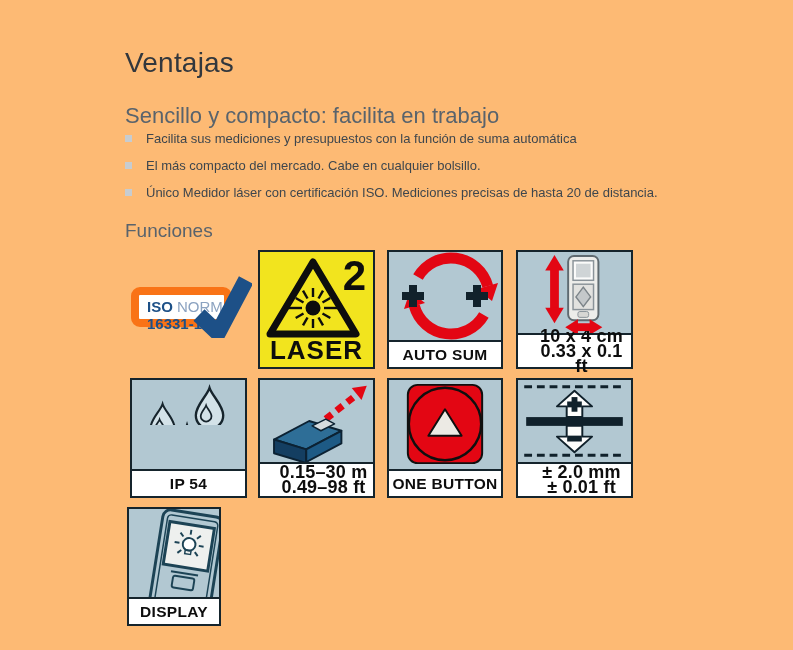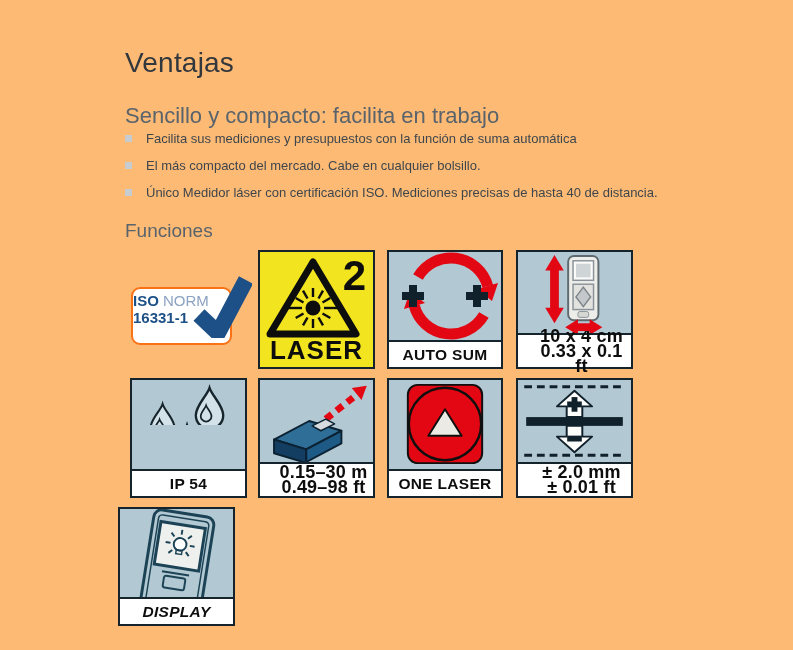--- a/index.html
+++ b/index.html
@@ -45,23 +45,23 @@
   .laser-class {
     position:absolute; top:0px; right:7px; font-size:42px; font-weight:bold; color:#0d0d0d;
   }
   .laser-label {
     position:absolute; bottom:1px; left:0; width:100%; text-align:center;
     font-size:26px; font-weight:bold; color:#0d0d0d; letter-spacing:1px;
   }
   
   .iso-wrap { position:absolute; left:130px; top:250px; width:120px; height:119px; }
   .iso-box {
-    position:absolute; left:1px; top:37px; width:101px; height:58px; box-sizing:border-box;
-    border:2px solid #f97316; border-radius:9px; background:#fff;
-    padding:3px 0 0 0; color:#1d5087; font-size:15px; line-height:17px; font-weight:bold;
+    position:absolute; left:1px; top:37px; width:101px; height:40px; box-sizing:border-box;
+    border:8px solid #f97316; border-radius:9px; background:#fff;
+    padding:3px 0 0 8px; color:#1d5087; font-size:15px; line-height:17px; font-weight:bold;
   }
   .iso-box .norm { color:#8ba2c0; font-weight:normal; }
   .iso-check { position:absolute; left:62px; top:22px; }
 </style>
 </head>
 <body>
 
 <div id="canvas">
 
   <div class="page-title">Ventajas</div>
@@ -71,21 +71,21 @@
     <div class="bullet-row">
       <span class="bullet-sq"></span>
       <span class="bullet-text">Facilita sus mediciones y presupuestos con la función de suma automática</span>
     </div>
     <div class="bullet-row">
       <span class="bullet-sq"></span>
       <span class="bullet-text">El más compacto del mercado. Cabe en cualquier bolsillo.</span>
     </div>
     <div class="bullet-row">
       <span class="bullet-sq"></span>
-      <span class="bullet-text">Único Medidor láser con certificación ISO. Mediciones precisas de hasta 40 de distancia.</span>
+      <span class="bullet-text">Único Medidor láser con certificación ISO. Mediciones precisas de hasta 20 de distancia.</span>
     </div>
   </div>
 
   <div class="functions-heading">Funciones</div>
 
   <div class="iso-wrap">
     <div class="iso-box">
       <div><span>ISO</span> <span class="norm">NORM</span></div>
       <div>16331-1</div>
     </div>
@@ -202,21 +202,21 @@
   </div>
 
   <div class="tile" style="left:387px; top:378px; width:116px; height:120px;">
     <div class="art">
       <svg width="112" height="89" viewBox="0 0 112 91">
         <rect x="18" y="5" width="76" height="80" rx="10" fill="#e30613" stroke="#0f0f0f" stroke-width="2"></rect>
         <circle cx="56" cy="45" r="37" fill="none" stroke="#0f0f0f" stroke-width="2.5"></circle>
         <polygon points="56,30 73,57 39,57" fill="#eceae4" stroke="#0f0f0f" stroke-width="2" stroke-linejoin="round"></polygon>
       </svg>
     </div>
-    <div class="band single">ONE LASER</div>
+    <div class="band single">ONE BUTTON</div>
   </div>
 
   <div class="tile" style="left:516px; top:378px; width:117px; height:120px;">
     <div class="art">
       <svg width="113" height="82" viewBox="0 0 113 84">
         <path d="M5 7 H108" stroke="#10212b" stroke-width="3" stroke-dasharray="8 5" fill="none"></path>
         <path d="M5 77 H108" stroke="#10212b" stroke-width="3" stroke-dasharray="8 5" fill="none"></path>
         <rect x="7" y="38" width="99" height="9" fill="#10212b"></rect>
         <polygon points="56.5,11 74.5,27 64.5,27 64.5,38 48.5,38 48.5,27 38.5,27" fill="#fdfdfc" stroke="#10212b" stroke-width="2" stroke-linejoin="round"></polygon>
         <rect x="49" y="22" width="15" height="6" fill="#10212b"></rect>
@@ -224,21 +224,21 @@
         <polygon points="56.5,74 74.5,58 64.5,58 64.5,47 48.5,47 48.5,58 38.5,58" fill="#fdfdfc" stroke="#10212b" stroke-width="2" stroke-linejoin="round"></polygon>
         <rect x="49" y="57" width="15" height="6" fill="#10212b"></rect>
       </svg>
     </div>
     <div class="band double">
       <div>± 2.0 mm</div>
       <div>± 0.01 ft</div>
     </div>
   </div>
 
-  <div class="tile" style="left:118px; top:507px; width:117px; height:119px;font-style:italic;">
+  <div class="tile" style="left:127px; top:507px; width:94px; height:119px;">
     <div class="art">
       <svg width="113" height="88" viewBox="0 0 113 90">
         <g transform="rotate(9 58 50)">
           <rect x="27" y="4" width="62" height="108" rx="8" fill="#b2c8d2" stroke="#1c4355" stroke-width="3"></rect>
           <rect x="32" y="9" width="52" height="98" rx="4" fill="none" stroke="#1c4355" stroke-width="1.5"></rect>
           <rect x="35" y="16" width="46" height="44" fill="#eef0ee" stroke="#1c4355" stroke-width="3"></rect>
           <circle cx="58" cy="36" r="6.5" fill="#ffffff" stroke="#1c4355" stroke-width="2"></circle>
           <path d="M55 42 h6 v4 h-6 z" fill="none" stroke="#1c4355" stroke-width="1.5"></path>
           <g stroke="#1c4355" stroke-width="2">
             <line x1="48" y1="36" x2="43" y2="36"></line>

